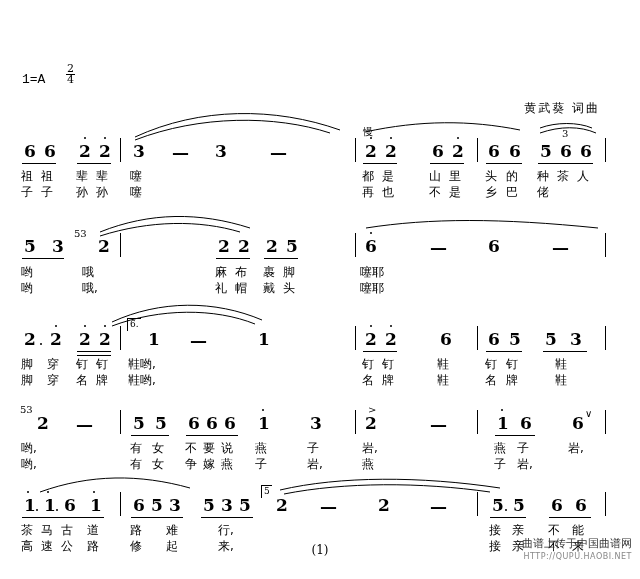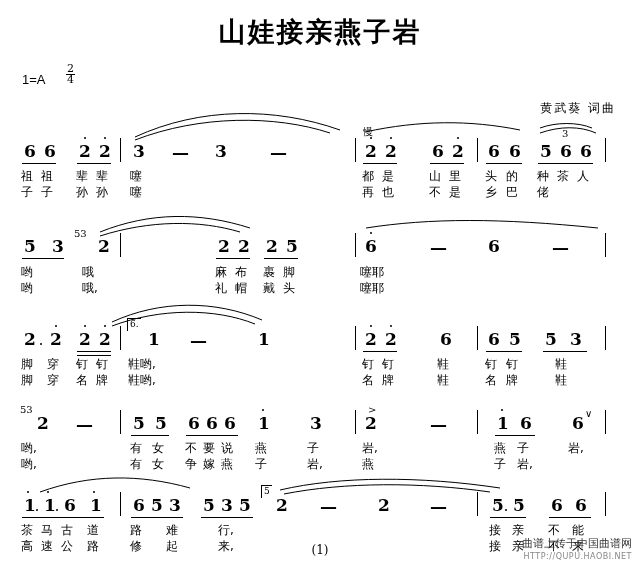--- a/index.html
+++ b/index.html
@@ -39,21 +39,21 @@
     text-align: center;
     font-family: "DejaVu Serif", "Liberation Serif", serif;
     font-size: 15px;
     letter-spacing: 1px;
   }
   .keysig {
     position: absolute;
     left: 22px;
     top: 72px;
     font-size: 13px;
-    font-family: Liberation Sans, sans-serif;
+    font-family: Liberation Mono, monospace;
   }
   .meter {
     position: absolute;
     left: 66px;
     top: 64px;
     font-size: 11px;
     line-height: 10px;
     text-align: center;
     font-family: "DejaVu Serif", "Liberation Serif", serif;
   }
@@ -61,21 +61,21 @@
   .meter .den { display: block; padding: 0 1px;}
   .tempo-mark {
     position: absolute;
     left: 22px;
     top: 104px;
     font-size: 12px;
     letter-spacing: 3px;
   }
   .composer {
     position: absolute;
-    right: 24px;
+    right: 40px;
     top: 100px;
     font-size: 12px;
     letter-spacing: 2px;
   }
   .note, .lyr, .mark, .barline, .dash, .tie, .beam, .dot, .underline,
   .slurtext, .triplet, .brk, .repeat {
     position: absolute;
   }
   .note {
     font-family: "DejaVu Serif", "Liberation Serif", serif;
@@ -156,21 +156,20 @@
     width: 640px;
     height: 579px;
     pointer-events: none;
   }
 </style>
 </head>
 <body>
 
 <div class="sheet">
 
-  <div class="title">山娃接亲燕子岩</div>
 
   <div class="keysig">1=A</div>
   <div class="meter">
     <span class="num">2</span>
     <span class="den">4</span>
   </div>
 
   <div class="composer">黄武葵  词曲</div>
 
   <div class="mark" style="left:363px; top:125px;">慢</div>

